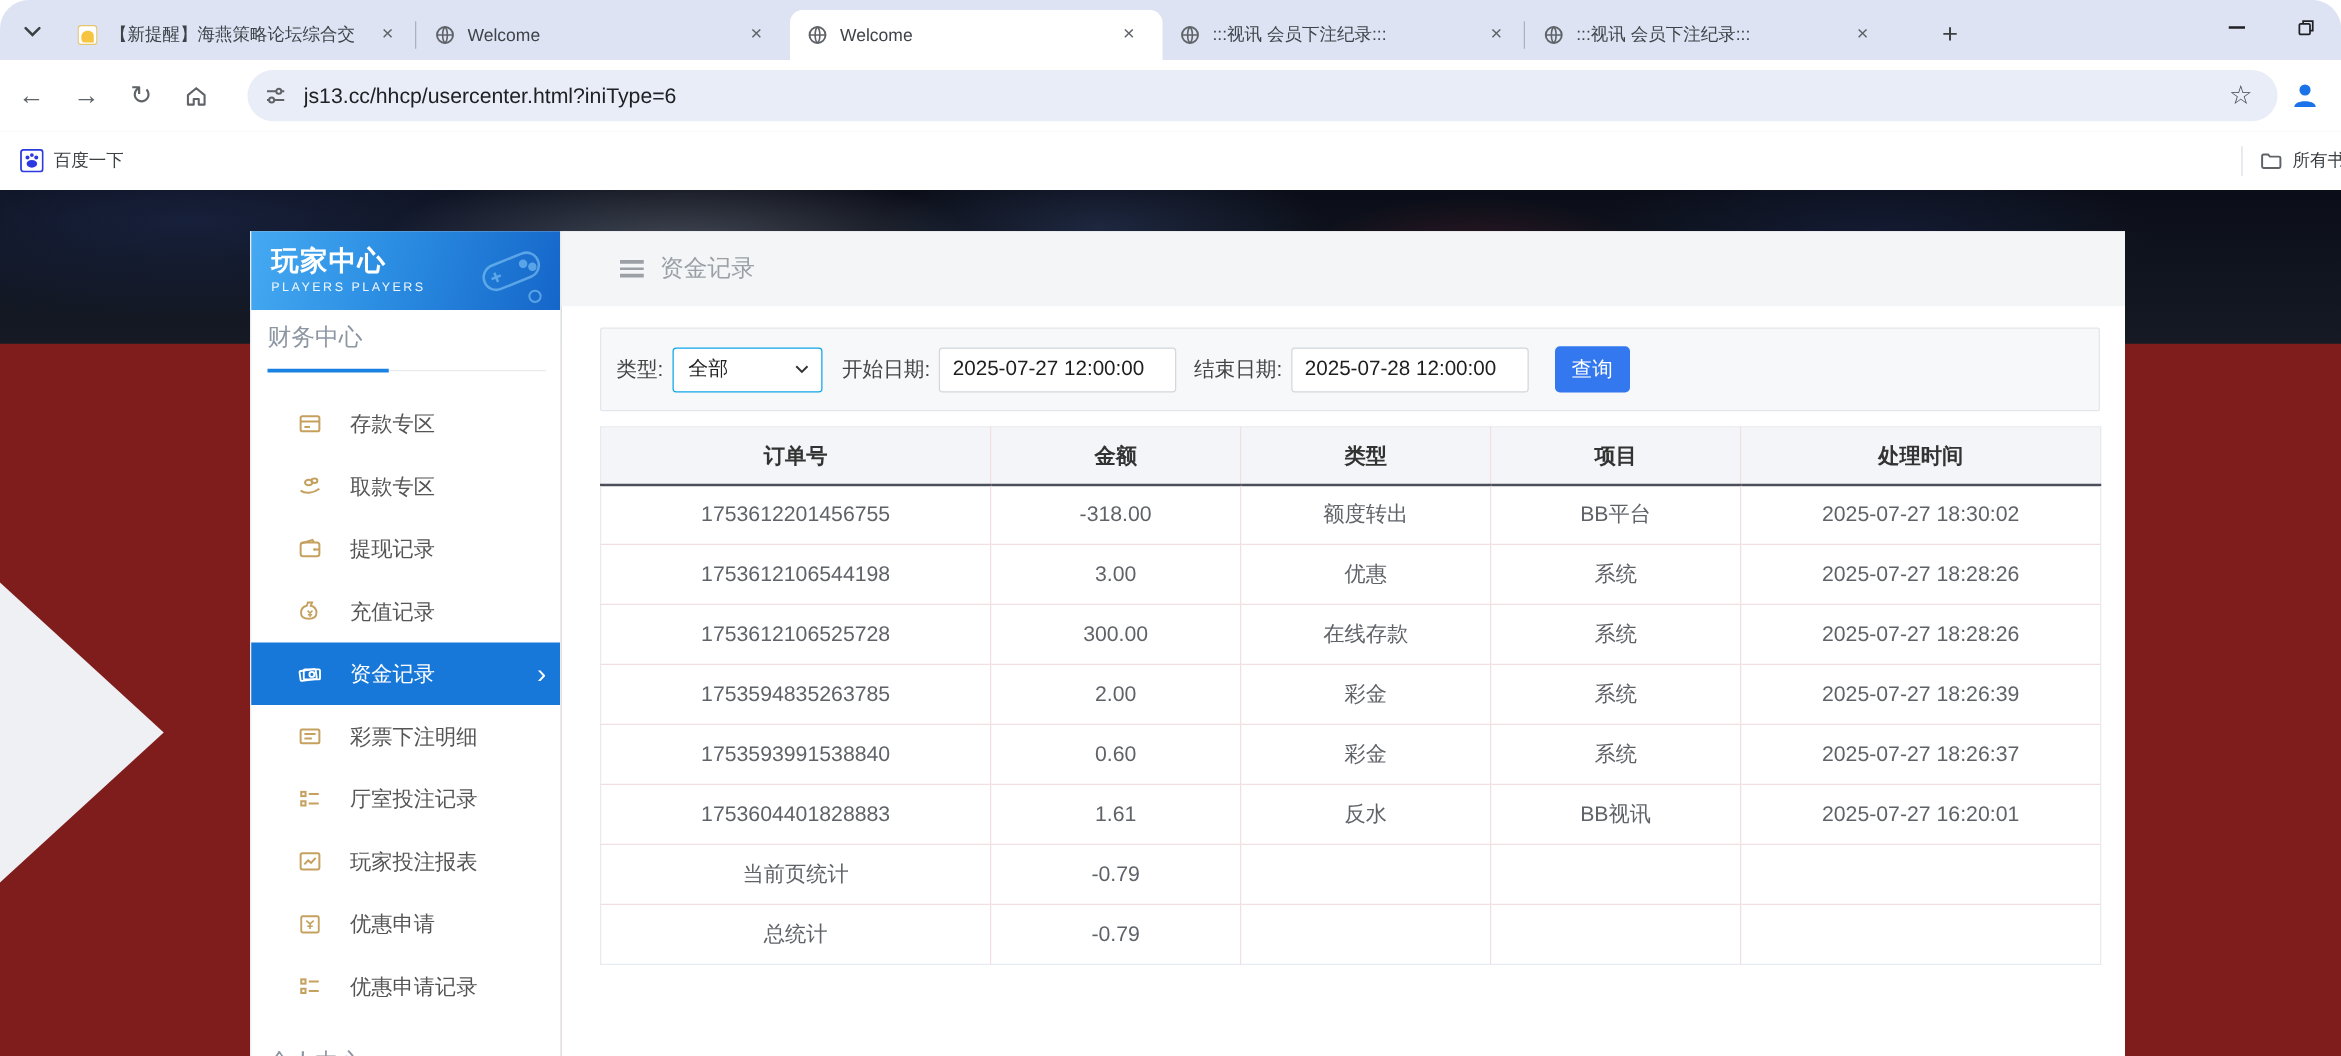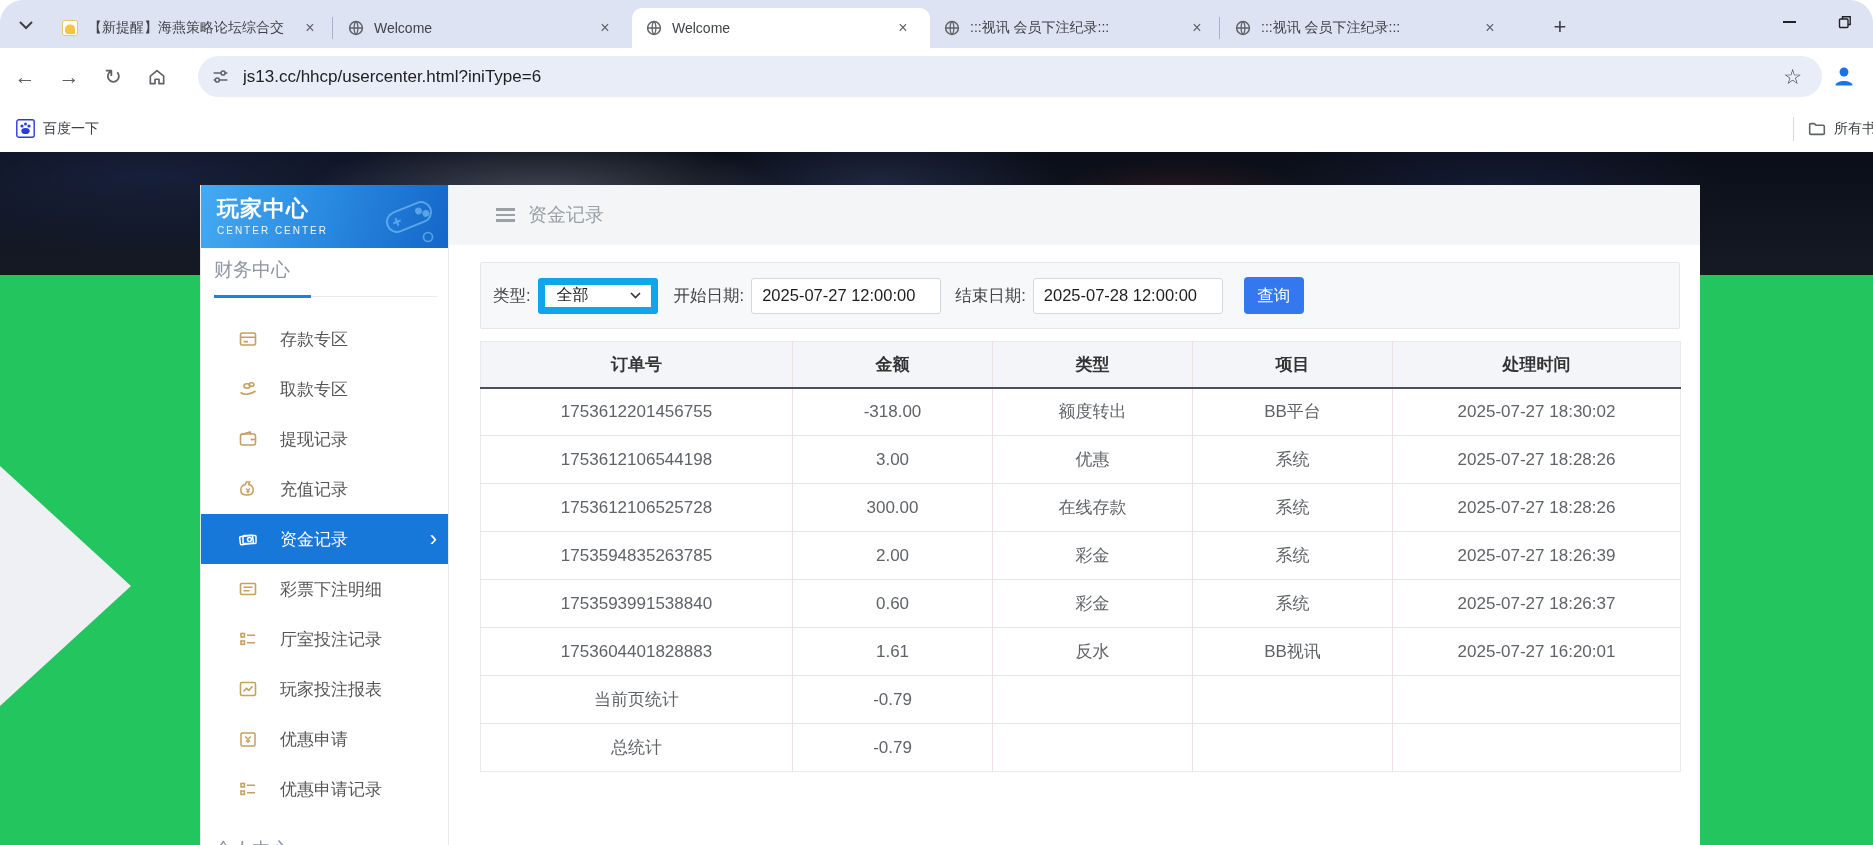--- a/index.html
+++ b/index.html
@@ -41,21 +41,21 @@
   .bookmarks { position:absolute; top:105px; left:0; width:100%; height:47px; background:#fff;
     display:flex; align-items:center; }
   .bm-item { display:flex; align-items:center; margin-left:16px; font-size:14px; color:#3c4043; }
   .bm-item .lbl { margin-left:8px; }
   .bm-right { position:absolute; right:0; top:0; height:47px; display:flex; align-items:center; overflow:hidden; width:80px; }
   .bm-divider { width:1px; height:24px; background:#d5d9e0; margin-right:14px; flex:0 0 auto; }
   .bm-all { display:flex; align-items:center; font-size:14px; color:#3c4043; white-space:nowrap; }
   .bm-all .lbl { margin-left:8px; }
 
   
-  .page { position:absolute; top:152px; left:0; width:1873px; height:693px; background:#22c55e; overflow:hidden; }
+  .page { position:absolute; top:152px; left:0; width:1873px; height:693px; background:#7f1d1d; overflow:hidden; }
   .hero { position:absolute; top:0; left:0; width:100%; height:123px;
     background:
       radial-gradient(ellipse 340px 90px at 29% 35%, rgba(150,158,175,.38), transparent 70%),
       radial-gradient(ellipse 260px 80px at 47% 25%, rgba(60,80,130,.35), transparent 70%),
       radial-gradient(ellipse 200px 70px at 63% 45%, rgba(130,40,55,.30), transparent 70%),
       radial-gradient(ellipse 300px 90px at 80% 30%, rgba(25,35,70,.55), transparent 75%),
       radial-gradient(ellipse 500px 110px at 8% 20%, rgba(30,42,80,.6), transparent 75%),
       linear-gradient(180deg, #0b0e18 0%, #10151f 60%, #151a24 100%); }
   .watermark { position:absolute; left:0; top:314px; width:0; height:0;
     border-top:120px solid transparent; border-bottom:120px solid transparent; border-left:131px solid #eef0f3; }
@@ -86,21 +86,21 @@
   
   .main { position:absolute; left:449px; top:33px; width:1251px; height:660px; background:#fff; }
   .main-header { height:60px; background:#f4f5f7; display:flex; align-items:center; padding-left:47px; }
   .hamburger { width:19px; display:flex; flex-direction:column; gap:3px; margin-right:13px; }
   .hamburger i { display:block; height:2.5px; background:#9aa0a6; }
   .main-title { font-size:19px; color:#9aa0a6; }
 
   .filter-bar { margin:17px 20px 0 31px; height:67px; background:#f7f8fa; border:1px solid #e3e6ea;
     border-radius:2px; display:flex; align-items:center; padding-left:12px; }
   .f-label { font-size:16.5px; color:#444; margin-right:7px; }
-  .f-select { width:120px; height:36px; background:#fff; border:7px solid #0ea5e9; border-radius:3px;
+  .f-select { width:120px; height:36px; background:#fff; border:1px solid #0ea5e9; border-radius:3px;
     display:flex; align-items:center; justify-content:space-between; padding:0 10px 0 12px;
     font-size:16px; color:#222; margin-right:16px; }
   .f-input { width:190px; height:36px; background:#fff; border:1px solid #d4d7dc; border-radius:3px;
     font-size:16.5px; color:#1d1d1f; padding:0 10px; font-family:"Liberation Sans",sans-serif; margin-right:14px; }
   .f-btn { width:60px; height:37px; background:#3478f0; color:#fff; border:none; border-radius:4px;
     font-size:16.5px; margin-left:7px; font-family:"Liberation Sans",sans-serif; cursor:pointer; }
 
   table.records { margin:12px 20px 0 31px; width:1200px; border-collapse:collapse;
     border:1px solid #e7eaee; table-layout:fixed; }
   table.records th { height:46px; background:#f4f5f8; font-size:17px; font-weight:bold; color:#333;
@@ -256,21 +256,21 @@
     </div>
   </div>
 
   <div class="page">
     <div class="hero"></div>
     <div class="watermark"></div>
 
     <div class="sidebar">
       <div class="side-banner">
         <div class="t1">玩家中心</div>
-        <div class="t2">CENTER CENTER</div>
+        <div class="t2">PLAYERS PLAYERS</div>
         <span class="gamepad">
           <svg width="62" height="52" viewBox="0 0 62 52">
               <g transform="rotate(-22 31 26)" fill="none" stroke="#8ed0fa" stroke-width="2">
                 <rect x="8" y="16" width="46" height="20" rx="10"></rect>
                 <path d="M18 22v8M14 26h8"></path>
                 <circle cx="42" cy="24" r="2.4" fill="#8ed0fa"></circle>
                 <circle cx="48" cy="29" r="2.4" fill="#8ed0fa"></circle>
               </g>
               <circle cx="50" cy="46" r="4.5" fill="none" stroke="#8ed0fa" stroke-width="1.6"></circle>
             </svg>

